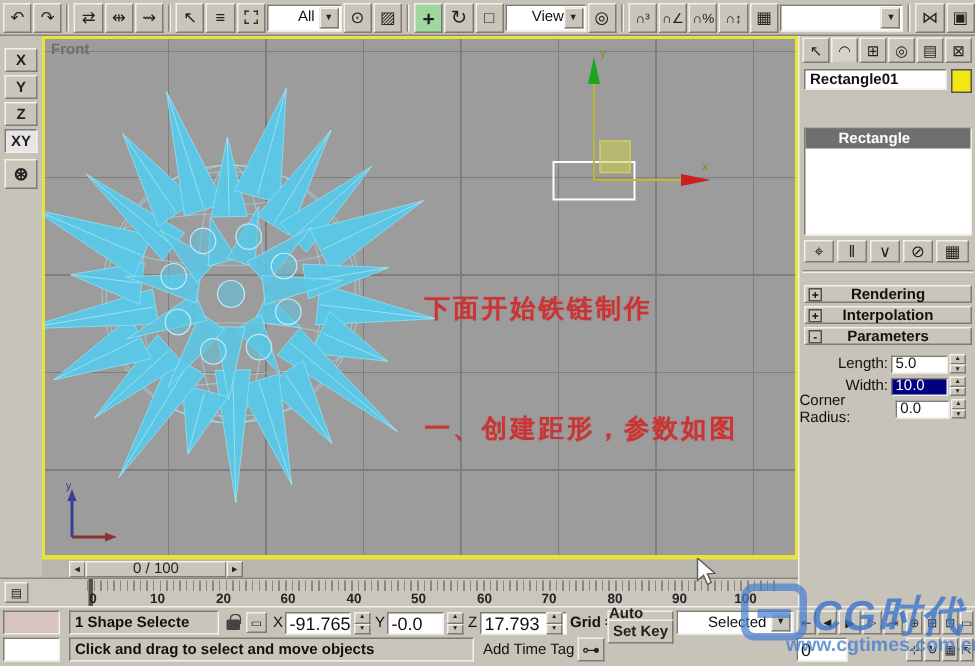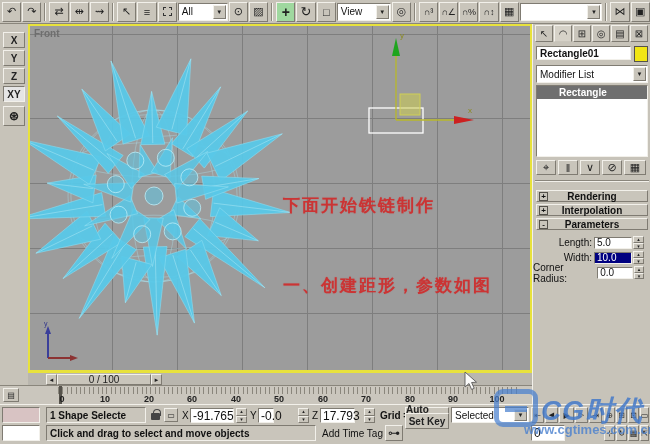--- a/index.html
+++ b/index.html
@@ -23,21 +23,21 @@
   .sep { width:2px; height:18px; margin:0 2px;
          border-left:1px solid #8a867c; border-right:1px solid #f2f0ea; }
 
   
   #toolbar { left:0; top:0; width:650px; height:24px;
              border-bottom:1px solid #8a867c; display:flex; align-items:center;
              padding-left:2px; gap:1px; }
   #toolbar .tb { width:20px; height:20px; }
   .ddown { height:18px; background:#fff; border:1px solid;
            border-color:#7f7b72 #f2f0ea #f2f0ea #7f7b72;
-           display:flex; align-items:center; font-size:10px; padding-left:3px; position:relative; }
+           display:flex; align-items:center; font-size:10px; padding-left:3px; position:relative;justify-content:center; }
   .ddarrow { position:absolute; right:1px; top:1px; bottom:1px; width:13px;
              background:#c9c5bb; border:1px solid; border-color:#f2f0ea #7f7b72 #7f7b72 #f2f0ea;
              display:flex; align-items:center; justify-content:center; font-size:6px; color:#222; }
   .dashed-sq { width:9px; height:9px; border:1px dashed #333; }
 
   
   #axisbar { left:0; top:24px; width:28px; height:360px; }
   #axisbar .ax { position:absolute; left:3px; width:22px; height:16px; font-weight:bold; font-size:10px; }
 
   
@@ -319,24 +319,20 @@
     <div class="btn tab">
         <span>⊠</span>
       </div>
   </div>
 
   <div class="sunken abs" style="left:3px;top:22px;width:95px;height:14px;font-weight:bold;font-size:10px;display:flex;align-items:center;padding-left:3px">
     <span>Rectangle01</span>
   </div>
   <div class="abs" style="left:101px;top:22px;width:14px;height:16px;background:#f2e614;border:1px solid #55524b"></div>
 
-  <div class="ddown abs" style="left:3px;top:41px;width:112px">
-    <span>Modifier List</span>
-    <span class="ddarrow">▼</span>
-  </div>
 
   <div class="sunken abs" style="left:3px;top:61px;width:112px;height:72px;background:#fff">
     <div style="background:#6f6f6f;color:#fff;font-weight:bold;height:13px;padding-left:22px;display:flex;align-items:center">
       <span>Rectangle</span>
     </div>
   </div>
 
   <div class="abs" style="left:3px;top:136px;width:112px;height:16px;display:flex;gap:2px">
     <div class="btn" style="width:20px;height:15px">
         <span>⌖</span>
@@ -450,30 +446,30 @@
   <span class="abs" style="left:182px;top:5px">X</span>
   <div class="sunken abs coordfield" style="left:190px;top:3px;width:44px">
       <span>-91.765</span>
     </div>
   <span class="spin abs" style="left:235px;top:3px;height:15px">
       <div>▴</div>
       <div>▾</div>
     </span>
 
   <span class="abs" style="left:250px;top:5px">Y</span>
-  <div class="sunken abs coordfield" style="left:258px;top:3px;width:16px">
+  <div class="sunken abs coordfield" style="left:258px;top:3px;width:38px">
       <span>-0.0</span>
     </div>
   <span class="spin abs" style="left:297px;top:3px;height:15px">
       <div>▴</div>
       <div>▾</div>
     </span>
 
   <span class="abs" style="left:312px;top:5px">Z</span>
-  <div class="sunken abs coordfield" style="left:320px;top:3px;width:35px">
+  <div class="sunken abs coordfield" style="left:320px;top:3px;width:58px">
       <span>17.793</span>
     </div>
   <span class="spin abs" style="left:363px;top:3px;height:15px">
       <div>▴</div>
       <div>▾</div>
     </span>
 
   <span class="abs stext" style="left:380px;top:5px">Grid = 10.0</span>
 
   <div class="sunken-gray abs stext" style="left:46px;top:20px;width:270px;height:16px;display:flex;align-items:center;padding-left:3px">

